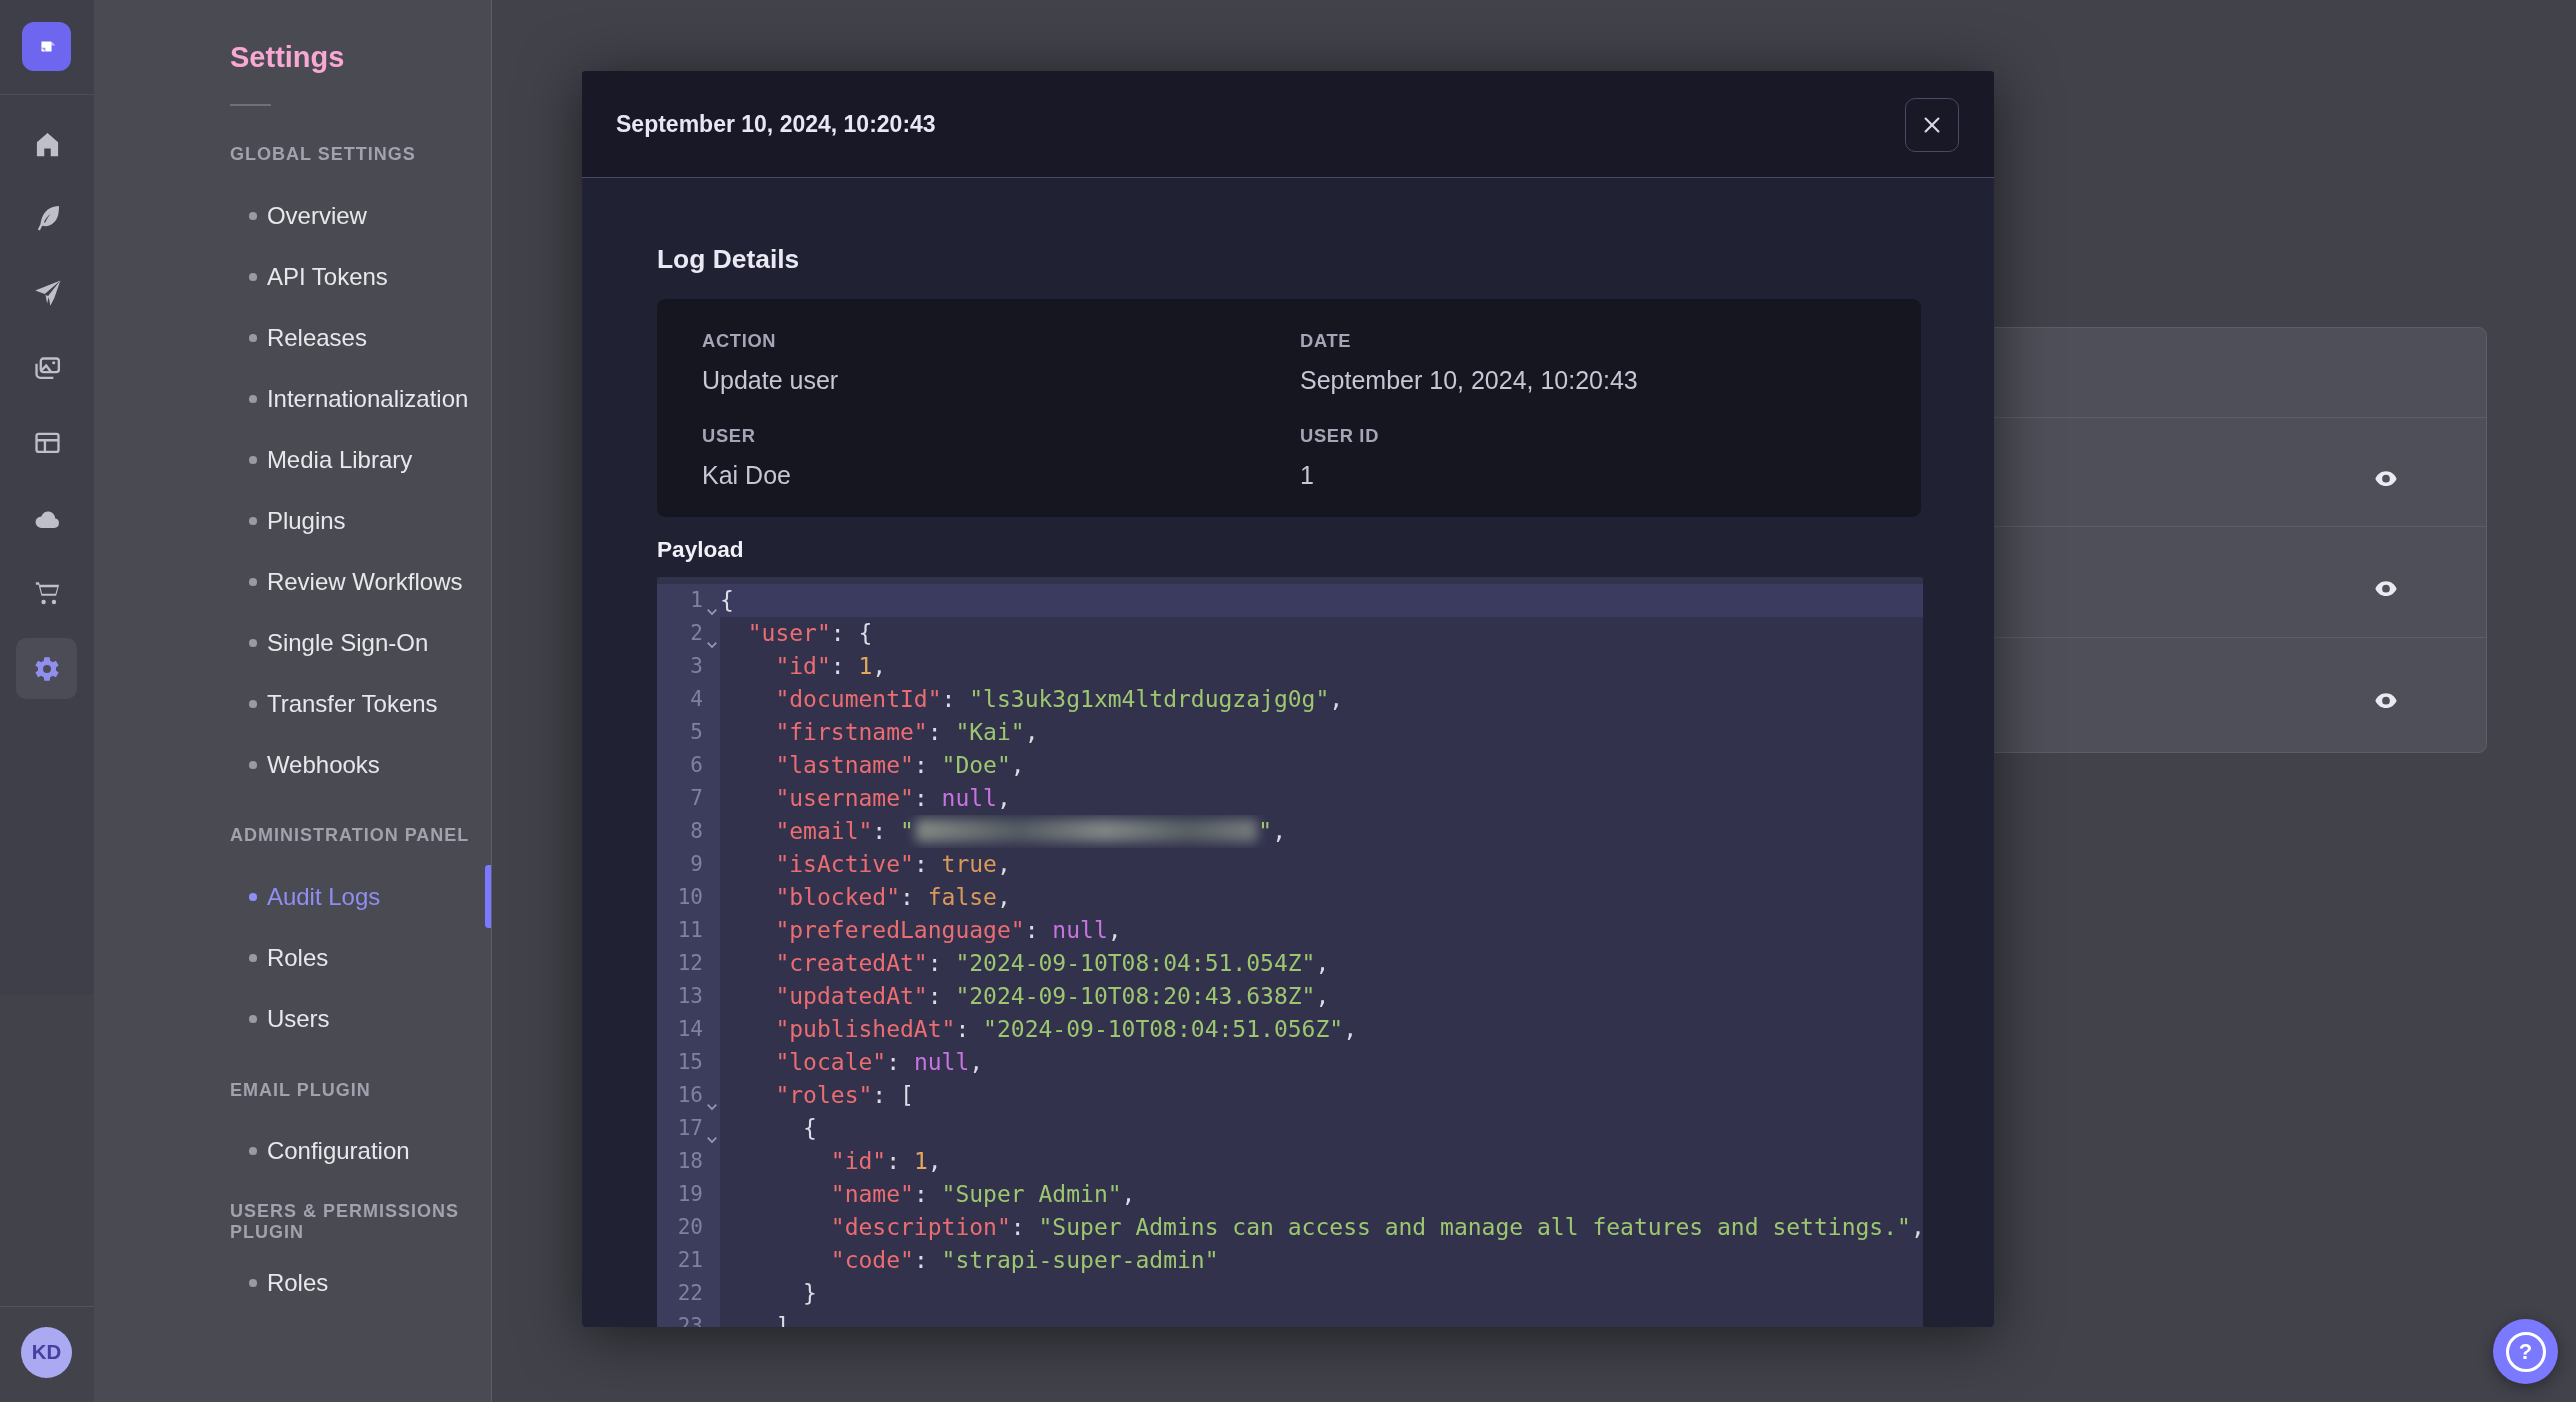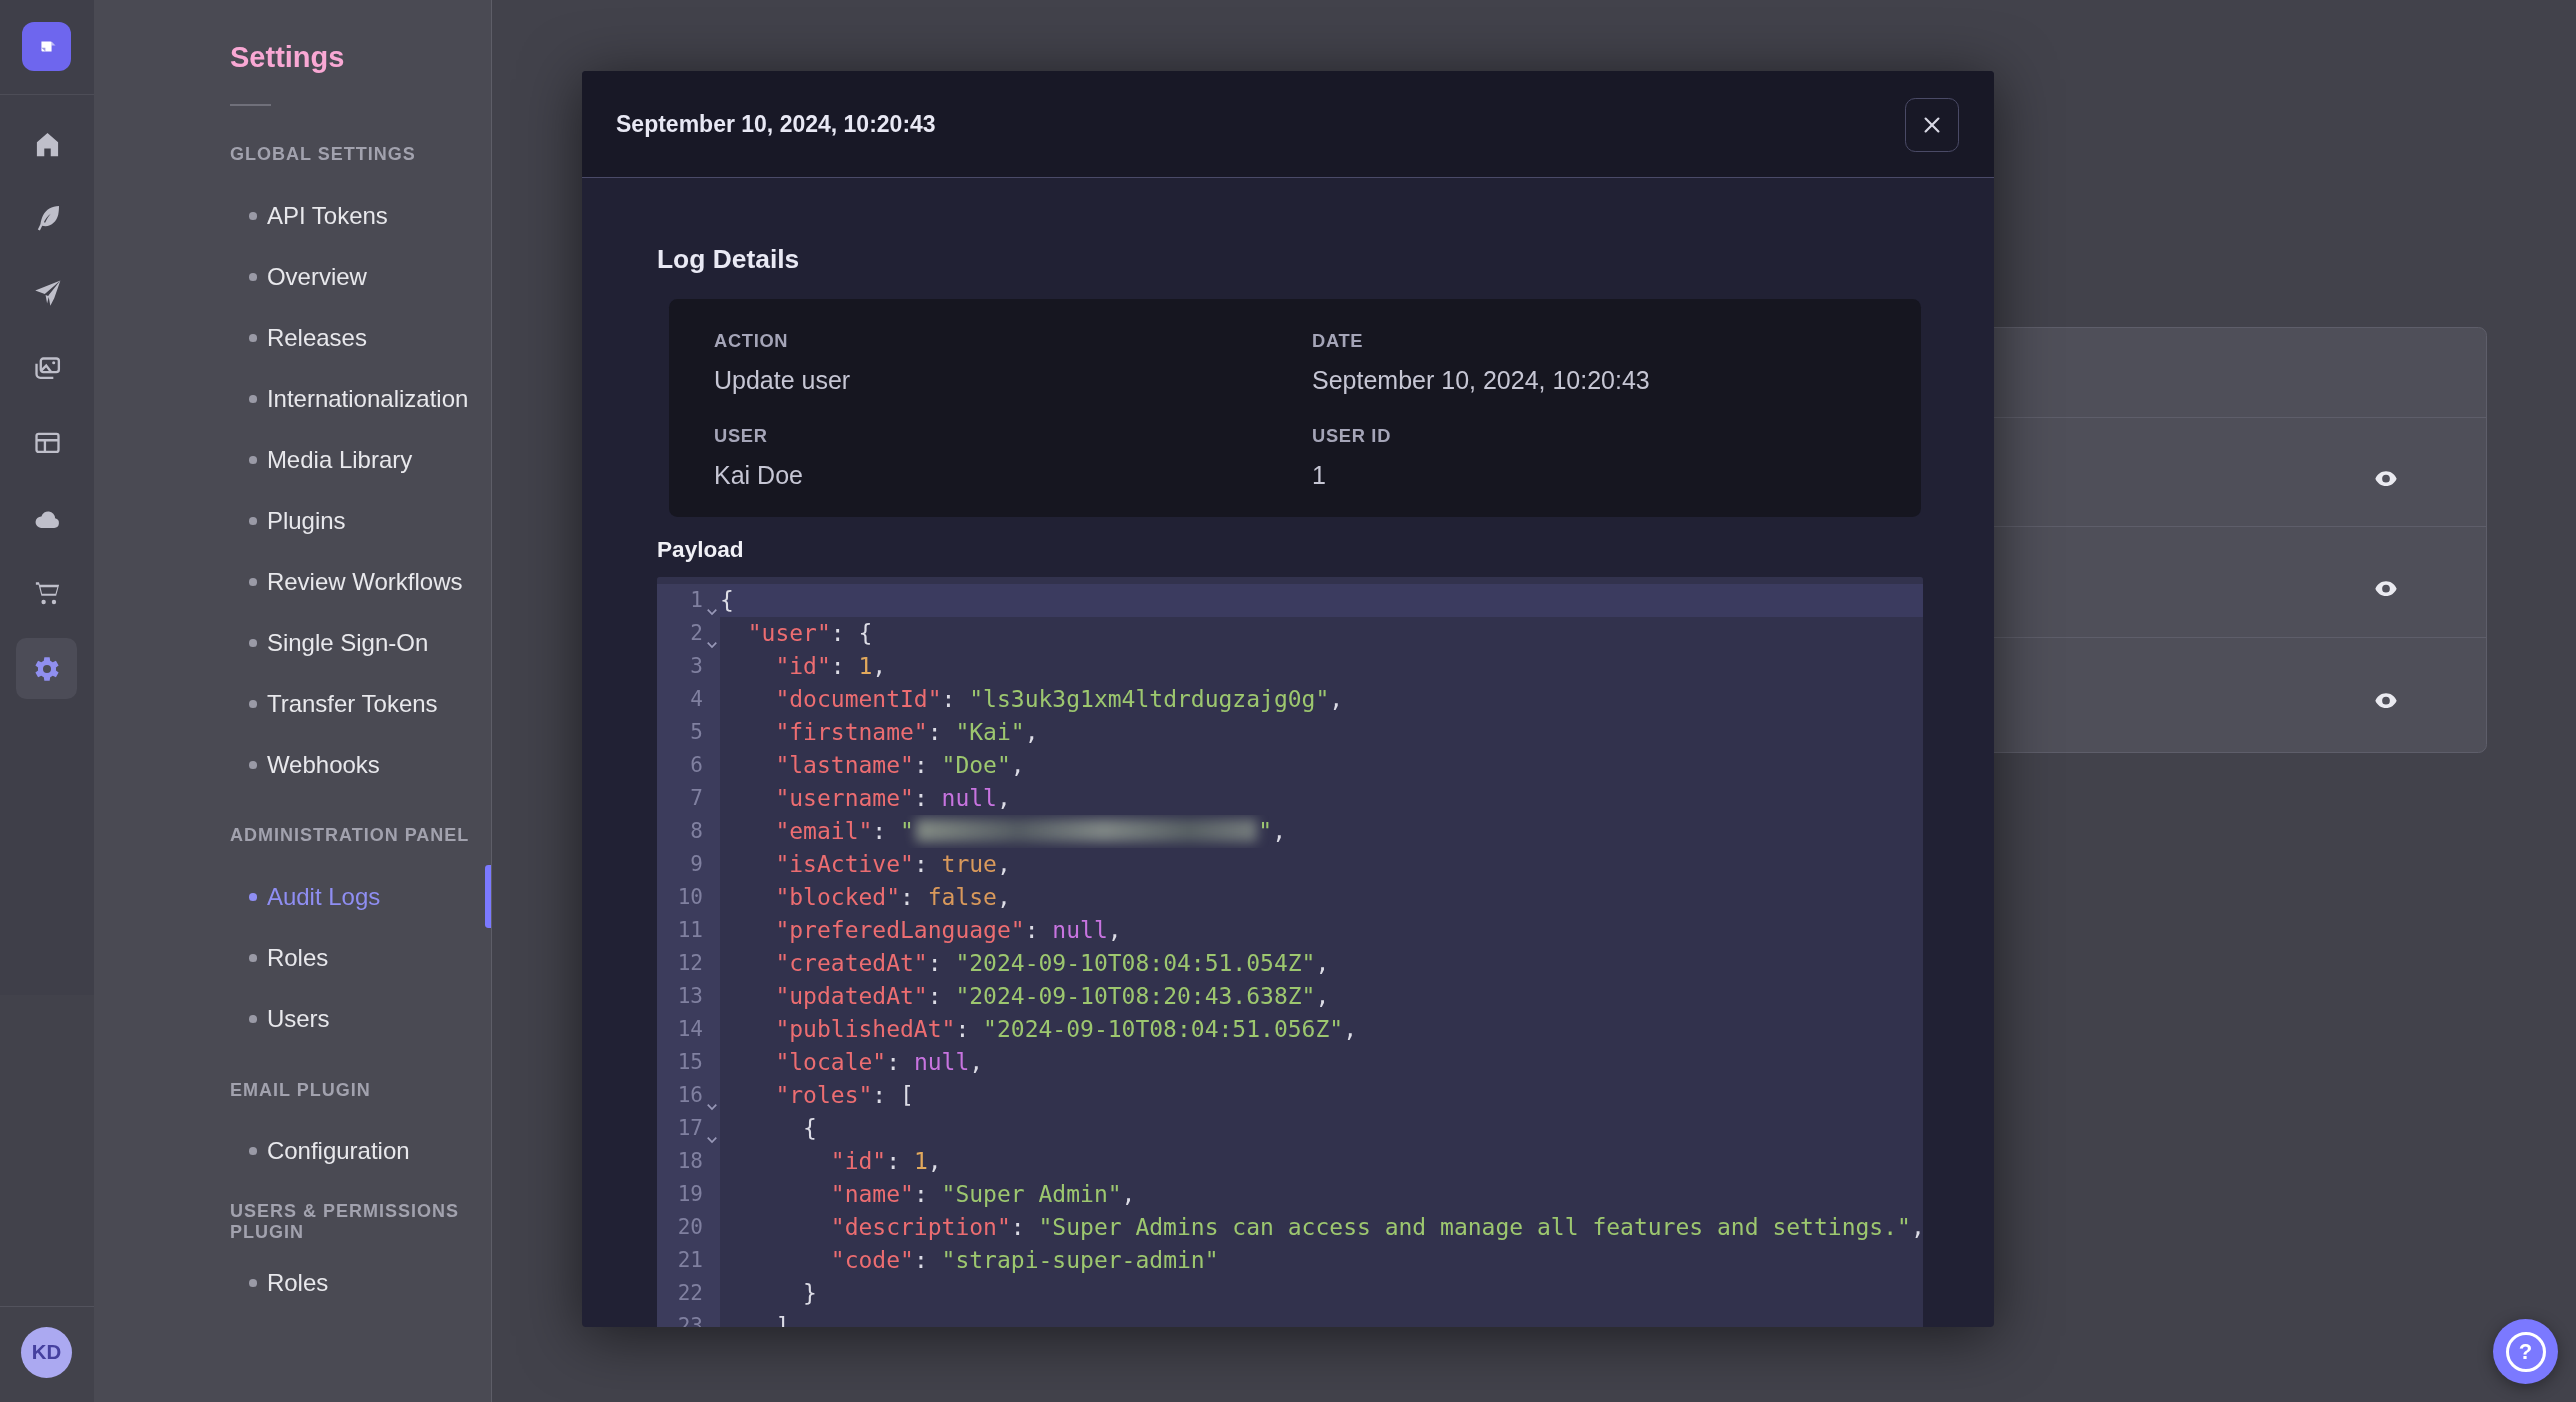--- a/index.html
+++ b/index.html
@@ -38,21 +38,21 @@
   .t-row-icon{position:absolute;left:1341px;width:44px;height:44px;display:flex;align-items:center;justify-content:center;color:#eaeaf0;cursor:pointer;}
   .t-row-icon svg{width:22px;height:15.3px;}
   
   .modal{position:absolute;left:582px;top:71px;width:1412px;height:1256px;border-radius:4px;overflow:hidden;background:#212134;box-shadow:0 8.5px 60px rgba(0,0,0,.55);}
   .modal-header{position:relative;height:107px;background:#181826;border-bottom:0.9px solid #4a4a68;box-sizing:border-box;}
   .modal-title{position:absolute;left:34px;top:0;height:107px;display:flex;align-items:center;font-size:23px;font-weight:bold;color:#e8e8f4;}
   .close-btn{position:absolute;right:35px;top:27px;width:52px;height:52px;border-radius:10.2px;border:1.7px solid #4a4a66;background:transparent;display:flex;align-items:center;justify-content:center;cursor:pointer;color:#d8d8e4;}
   .close-btn svg{width:22px;height:22px;}
   .modal-body{position:relative;padding:0 73px 0 75px;}
   .log-heading{margin:0;padding-top:66px;font-size:26.4px;font-weight:600;color:#e9e9f4;}
-  .details-card{margin-top:24px;height:218px;background:#161620;border-radius:8.5px;position:relative;margin-left:12px;}
+  .details-card{margin-top:24px;height:218px;background:#161620;border-radius:8.5px;position:relative;}
   .dcell{position:absolute;}
   .dcell .dlabel{font-size:18.3px;font-weight:bold;letter-spacing:0.7px;color:#a5a5b8;}
   .dcell .dvalue{margin-top:13.6px;font-size:25px;color:#c6c6d4;}
   .dc-0{left:45px;top:31px;} .dc-1{left:643px;top:31px;}
   .dc-2{left:45px;top:126px;} .dc-3{left:643px;top:126px;}
   .payload-label{margin-top:20.4px;font-size:22.6px;font-weight:bold;color:#f0f0f6;}
   
   .editor{margin-top:13.6px;width:1266px;height:775px;background:#32324d;overflow:hidden;font-family:"DejaVu Sans Mono", monospace;font-size:23px;line-height:33px;border-radius:2.6px 2.6px 0 0;}
   .ed-pad{height:6.8px;background:transparent;}
   .cl{display:flex;height:33px;}
@@ -133,25 +133,25 @@
     </div>
 </div>
 
 <div class="subnav">
   <div class="subnav-title">Settings</div>
   <div class="subnav-rule"></div>
   <div class="subnav-list" id="subnav-list">
       <div class="section-label">GLOBAL SETTINGS</div>
       <div class="nav-item">
         <span class="bullet"></span>
+        <span class="nav-label">Overview</span>
+      </div>
+      <div class="nav-item">
+        <span class="bullet"></span>
         <span class="nav-label">API Tokens</span>
-      </div>
-      <div class="nav-item">
-        <span class="bullet"></span>
-        <span class="nav-label">Overview</span>
       </div>
       <div class="nav-item">
         <span class="bullet"></span>
         <span class="nav-label">Releases</span>
       </div>
       <div class="nav-item">
         <span class="bullet"></span>
         <span class="nav-label">Internationalization</span>
       </div>
       <div class="nav-item">

